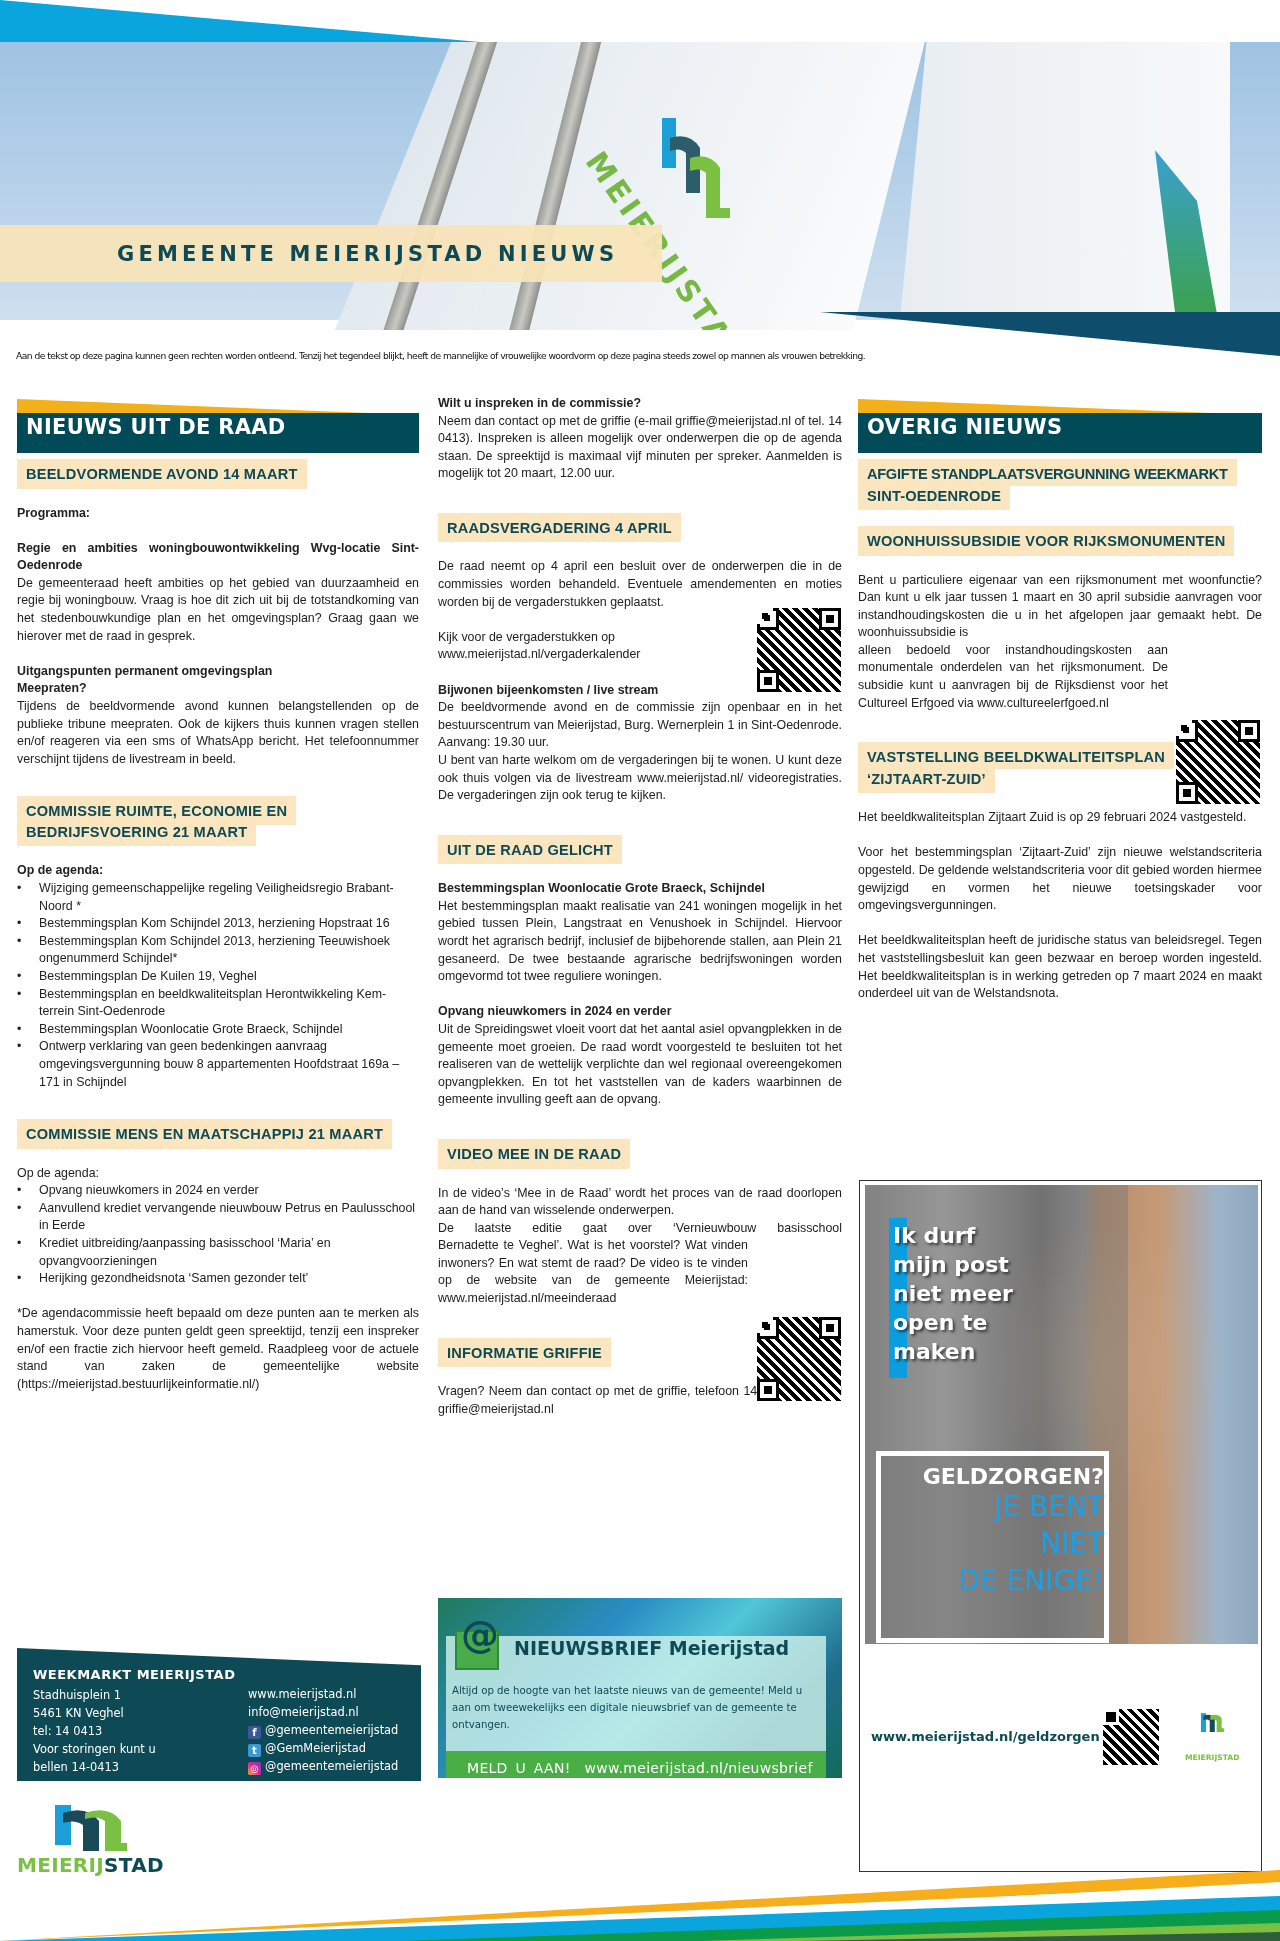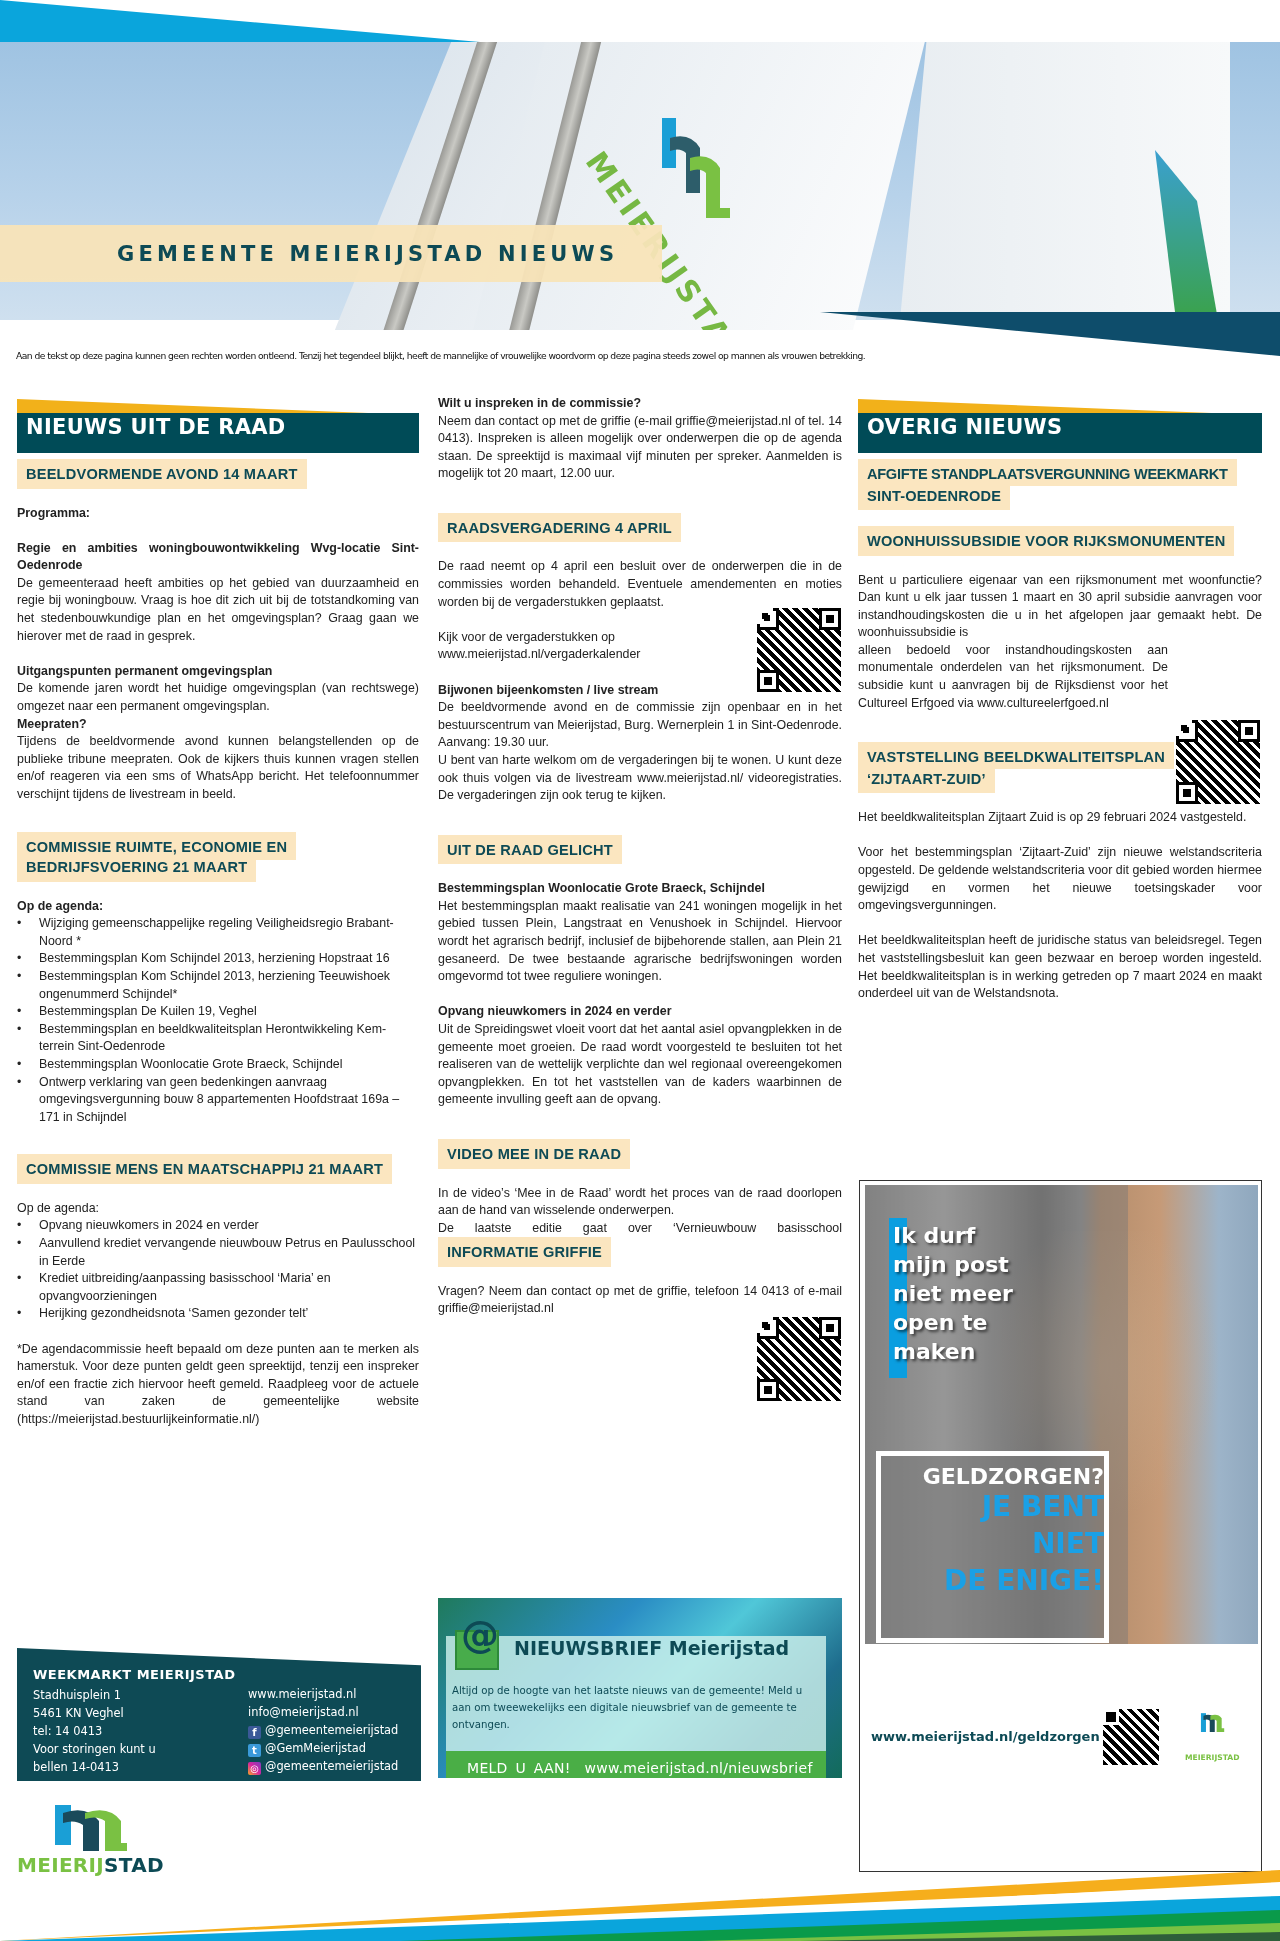--- a/index.html
+++ b/index.html
@@ -60,21 +60,21 @@
 .nl-cta{position:absolute;left:8px;top:153px;width:380px;height:34px;background:#4aae46;color:#fff;font-family:"DejaVu Sans",sans-serif;font-size:14px;letter-spacing:.3px;padding:9px 0 0 21px;word-spacing:3px}
 .nl-cta span{margin-left:14px}
 .ad{position:absolute;left:859px;top:1180px;width:403px;height:692px;border:1px solid #333;overflow:hidden;background:#fff}
 .ad-photo{position:absolute;left:5px;top:4px;width:393px;height:459px;background:linear-gradient(90deg,#8a8a8a 0%,#b0b0b0 20%,#6d6d6d 45%,#8d8d8d 55%,#b48d6c 60%,#c69a77 75%,#9db4c9 90%,#8fa7bd 100%)}
 .ad-head{position:absolute;left:120px;top:50px;width:250px;height:300px;background:radial-gradient(ellipse at 50% 45%,rgba(200,170,140,.5),rgba(0,0,0,0) 65%)}
 .ad-bw{position:absolute;left:5px;top:4px;width:263px;height:459px;background:rgba(120,120,120,.45)}
 .ad-bar{position:absolute;left:29px;top:37px;width:18px;height:160px;background:#0a9ee0}
 .ad-q{position:absolute;left:33px;top:40px;font-family:"DejaVu Sans",sans-serif;font-weight:bold;font-size:22px;line-height:29px;color:#fff;text-shadow:2px 2px 3px rgba(0,0,0,.6)}
 .ad-box{position:absolute;left:16px;top:270px;width:233px;height:192px;border:5px solid #fff;background:rgba(120,120,120,.55);text-align:right}
 .ad-box .g{margin-top:12px;font-family:"DejaVu Sans",sans-serif;font-weight:bold;font-size:22px;color:#fff}
-.ad-box .n{font-family:"DejaVu Sans",sans-serif;font-weight:bold;font-size:28px;line-height:33px;color:#1aa0e6;margin-top:4px}
+.ad-box .n{font-family:"DejaVu Sans",sans-serif;font-weight:normal;font-size:28px;line-height:33px;color:#1aa0e6;margin-top:4px}
 .ad-url{position:absolute;left:11px;top:547px;font-family:"DejaVu Sans",sans-serif;font-weight:bold;font-size:13px;color:#0d4a55}
 .ad-logo{position:absolute;left:329px;top:531px;width:44px;height:40px}
 .ad-logo-word{position:absolute;left:325px;top:568px;font-family:"DejaVu Sans",sans-serif;font-weight:bold;font-size:7.6px}
 </style>
 </head>
 <body>
 
 <div class="hero">
   <div class="hero-photo"></div>
   <div class="flag1"></div>
@@ -102,21 +102,20 @@
   <div class="section-bar">
     <div class="gold"></div>
       <div class="navy"></div>
     <div class="title">NIEUWS UIT DE RAAD</div>
   </div>
   <div class="tag">BEELDVORMENDE AVOND 14 MAART</div>
   <p class="b">Programma:</p>
   <div class="b para" style="margin-bottom:0">Regie en ambities woningbouwontwikkeling Wvg-locatie Sint-Oedenrode</div>
   <p>De gemeenteraad heeft ambities op het gebied van duurzaamheid en regie bij woningbouw. Vraag is hoe dit zich uit bij de totstandkoming van het stedenbouwkundige plan en het omgevingsplan? Graag gaan we hierover met de raad in gesprek.</p>
   <div class="b">Uitgangspunten permanent omgevingsplan</div>
-  <div class="para" style="margin-bottom:0">De komende jaren wordt het huidige omgevingsplan (van rechtswege) omgezet naar een permanent omgevingsplan.</div>
   <div class="b">Meepraten?</div>
   <p style="margin-bottom:28px">Tijdens de beeldvormende avond kunnen belangstellenden op de publieke tribune meepraten. Ook de kijkers thuis kunnen vragen stellen en/of reageren via een sms of WhatsApp bericht. Het telefoonnummer verschijnt tijdens de livestream in beeld.</p>
 
   <div class="tag" style="padding-bottom:4px;margin-bottom:0"><span>COMMISSIE RUIMTE, ECONOMIE EN</span></div>
   <div class="tag" style="margin-top:-4px;padding-top:2px"><span>BEDRIJFSVOERING 21 MAART</span></div>
   <div class="b">Op de agenda:</div>
   <ul class="bul" style="margin-bottom:28px">
     <li>Wijziging gemeenschappelijke regeling Veiligheidsregio Brabant-Noord *</li>
     <li>Bestemmingsplan Kom Schijndel 2013, herziening Hopstraat 16</li>
     <li>Bestemmingsplan Kom Schijndel 2013, herziening Teeuwishoek ongenummerd Schijndel*</li>
@@ -176,20 +175,21 @@
 
   <div class="tag">UIT DE RAAD GELICHT</div>
   <div class="b">Bestemmingsplan Woonlocatie Grote Braeck, Schijndel</div>
   <p>Het bestemmingsplan maakt realisatie van 241 woningen mogelijk in het gebied tussen Plein, Langstraat en Venushoek in Schijndel. Hiervoor wordt het agrarisch bedrijf, inclusief de bijbehorende stallen, aan Plein 21 gesaneerd. De twee bestaande agrarische bedrijfswoningen worden omgevormd tot twee reguliere woningen.</p>
   <div class="b">Opvang nieuwkomers in 2024 en verder</div>
   <p style="margin-bottom:30px">Uit de Spreidingswet vloeit voort dat het aantal asiel opvangplekken in de gemeente moet groeien. De raad wordt voorgesteld te besluiten tot het realiseren van de wettelijk verplichte dan wel regionaal overeengekomen opvangplekken. En tot het vaststellen van de kaders waarbinnen de gemeente invulling geeft aan de opvang.</p>
 
   <div class="tag">VIDEO MEE IN DE RAAD</div>
   <div class="para" style="margin-bottom:0">In de video’s ‘Mee in de Raad’ wordt het proces van de raad doorlopen aan de hand van wisselende onderwerpen.</div>
   <div class="para" style="margin-bottom:0;text-align-last:justify">De laatste editie gaat over ‘Vernieuwbouw basisschool</div>
+  <p style="width:310px;margin-bottom:30px">Bernadette te Veghel’. Wat is het voorstel? Wat vinden inwoners? En wat stemt de raad? De video is te vinden op de website van de gemeente Meierijstad: www.meierijstad.nl/meeinderaad</p>
 
   <div class="tag">INFORMATIE GRIFFIE</div>
   <p>Vragen? Neem dan contact op met de griffie, telefoon 14 0413 of e-mail griffie@meierijstad.nl</p>
 </div>
 
 <div class="qr" style="left:757px;top:608px">
     <div class="qr-fp" style="left:0;top:0"></div>
     <div class="qr-fp" style="left:62px;top:0"></div>
     <div class="qr-fp" style="left:0;top:62px"></div>
   </div>

